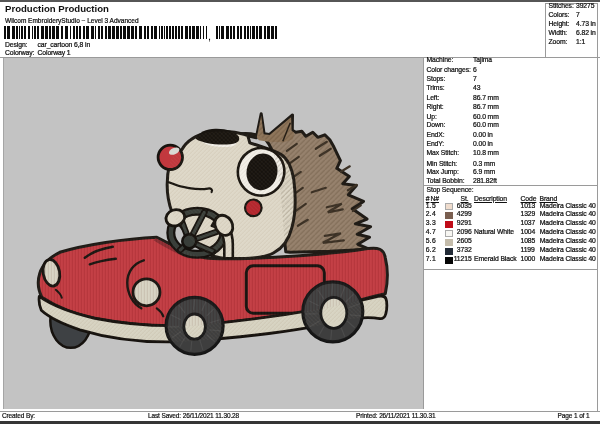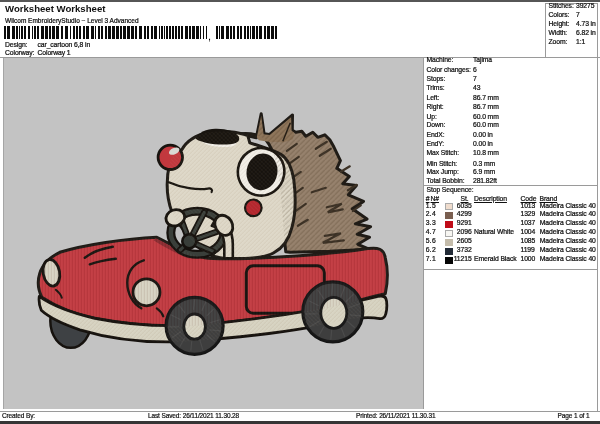--- a/index.html
+++ b/index.html
@@ -6,21 +6,21 @@
 body{width:600px;height:424px;position:relative;background:#ffffff;font-family:"Liberation Sans",sans-serif;overflow:hidden;}
 .abs{position:absolute;}
 .t{position:absolute;font-size:6.8px;letter-spacing:-0.1px;color:#101010;white-space:nowrap;line-height:1;-webkit-text-stroke:0.22px #101010;}
 .t2{position:absolute;font-size:6.5px;letter-spacing:-0.12px;color:#101010;white-space:nowrap;line-height:1;-webkit-text-stroke:0.2px #101010;}
 </style>
 </head>
 <body>
 
 <div class="abs" style="left:0;top:0;width:600px;height:1.5px;background:#565656;"></div>
 
-<div class="abs" style="left:5px;top:2.8px;font-size:9.6px;font-weight:bold;color:#111;line-height:1.25;">Worksheet Worksheet</div>
+<div class="abs" style="left:5px;top:2.8px;font-size:9.6px;font-weight:bold;color:#111;line-height:1.25;">Production Production</div>
 <div class="t" style="left:5px;top:18.2px;font-size:6.5px;letter-spacing:0;">Wilcom EmbroideryStudio ~ Level 3 Advanced</div>
 
 <svg class="abs" style="left:0;top:0;" width="300" height="45" viewBox="0 0 300 45">
 <path fill="#0b0b0b" d="M4 26h2v13h-2zM7 26h3v13h-3zM12 26h3v13h-3zM16 26h2v13h-2zM19 26h1v13h-1zM21 26h2v13h-2zM24 26h2v13h-2zM28 26h2v13h-2zM32 26h1v13h-1zM34 26h2v13h-2zM37 26h2v13h-2zM41 26h3v13h-3zM45 26h3v13h-3zM49 26h2v13h-2zM52 26h3v13h-3zM56 26h3v13h-3zM61 26h2v13h-2zM65 26h3v13h-3zM70 26h1v13h-1zM73 26h2v13h-2zM76 26h2v13h-2zM79 26h2v13h-2zM83 26h2v13h-2zM86 26h3v13h-3zM91 26h3v13h-3zM95 26h1v13h-1zM98 26h2v13h-2zM101 26h2v13h-2zM105 26h2v13h-2zM108 26h3v13h-3zM112 26h3v13h-3zM116 26h3v13h-3zM120 26h2v13h-2zM123 26h3v13h-3zM127 26h3v13h-3zM131 26h3v13h-3zM135 26h2v13h-2zM139 26h3v13h-3zM144 26h2v13h-2zM147 26h2v13h-2zM151 26h2v13h-2zM154 26h3v13h-3zM159 26h1v13h-1zM161 26h2v13h-2zM164 26h1v13h-1zM166 26h2v13h-2zM169 26h2v13h-2zM172 26h2v13h-2zM175 26h2v13h-2zM178 26h2v13h-2zM181 26h2v13h-2zM185 26h3v13h-3zM189 26h2v13h-2zM192 26h3v13h-3zM196 26h3v13h-3zM200 26h1v13h-1zM203 26h1v13h-1zM206 26h1v13h-1zM216 26h2v13h-2zM219 26h1v13h-1zM221 26h3v13h-3zM226 26h3v13h-3zM230 26h2v13h-2zM233 26h2v13h-2zM237 26h2v13h-2zM240 26h2v13h-2zM244 26h2v13h-2zM247 26h2v13h-2zM250 26h1v13h-1zM252 26h3v13h-3zM256 26h2v13h-2zM259 26h3v13h-3zM264 26h2v13h-2zM267 26h3v13h-3zM271 26h3v13h-3zM275 26h2v13h-2z"></path>
 <text x="208" y="40" font-size="11" font-family="Liberation Sans" fill="#0b0b0b">,</text>
 </svg>
 <div class="t" style="left:5px;top:41.8px;">Design:</div>
 <div class="t" style="left:37.5px;top:41.8px;">car_cartoon 6,8 in</div>
 <div class="t" style="left:5px;top:50.3px;">Colorway:</div>
 <div class="t" style="left:37.5px;top:50.3px;">Colorway 1</div>

